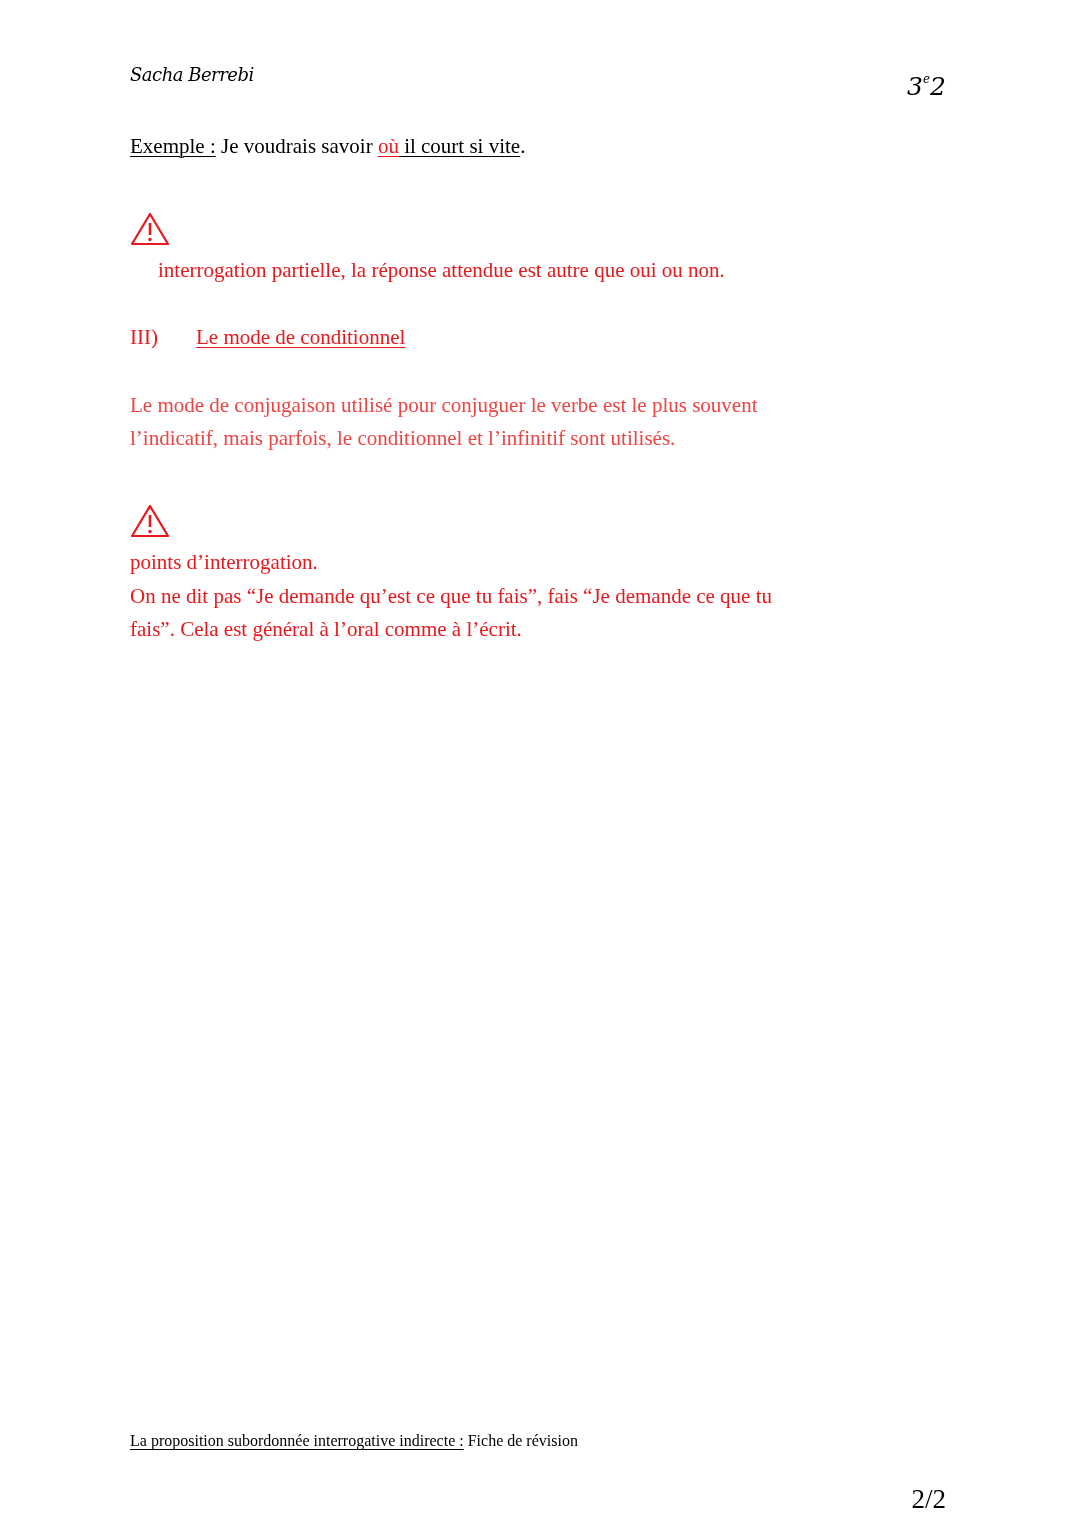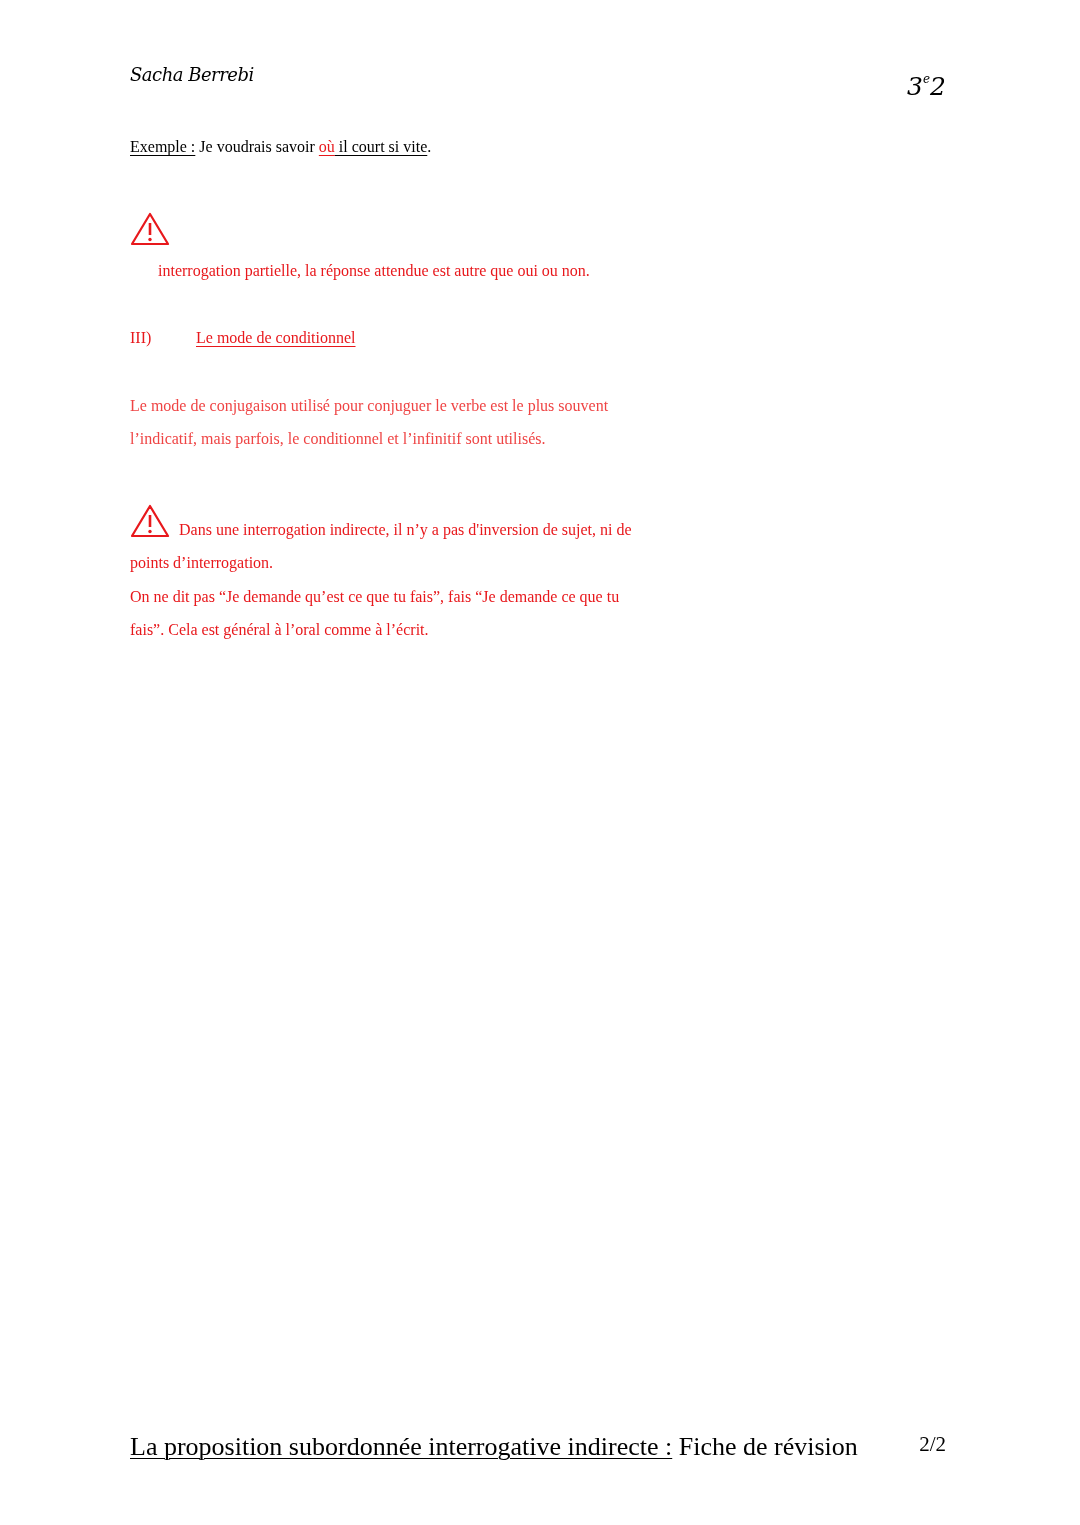--- a/index.html
+++ b/index.html
@@ -4,28 +4,28 @@
   <style>
     html, body { margin: 0; padding: 0; background: #ffffff; }
     body { width: 1080px; height: 1525px; position: relative; overflow: hidden;
       font-family: "Liberation Serif", serif; color: #000; }
     .abs { position: absolute; }
     .author { left: 130px; top: 64px; font-family: "DejaVu Serif", serif; font-style: italic;
       font-size: 18px; letter-spacing: -0.5px; }
     .classe { right: 134px; top: 72px; font-family: "DejaVu Serif", serif; font-style: italic;
       font-size: 25px; }
     .classe sup { font-size: 12px; vertical-align: 12px; }
-    .line { left: 130px; font-size: 16px; line-height: 33px; white-space: nowrap; }
+    .line { left: 130px; font-size: 21px; line-height: 33px; white-space: nowrap; }
     .u { text-decoration: underline; text-decoration-thickness: 1px; text-underline-offset: 3px; }
     .red { color: #e8181c; }
     .blue { color: #ef4444; }
     .warn { display: inline-block; width: 40px; height: 34px; vertical-align: -3px; margin-right: 9px; }
     .warn svg { width: 40px; height: 34px; display: block; }
-    .footer { left: 130px; top: 1432px; font-size: 26px; white-space: nowrap; }
-    .pagenum { right: 134px; top: 1432px; font-size: 21px; }
+    .footer { left: 130px; top: 1432px; font-size: 16px; white-space: nowrap; }
+    .pagenum { right: 134px; top: 1484px; font-size: 27px; }
   </style>
 </head>
 <body>
 
 <div class="abs author">Sacha Berrebi</div>
 <div class="abs classe"><span>3</span><sup>e</sup><span>2</span></div>
 
 <div class="abs line" style="top:130px;"><span class="u">Exemple :</span><span> Je voudrais savoir </span><span class="u red">où</span><span class="u"> il court si vite</span><span>.</span></div>
 
 <div class="abs line red" style="top:212px;"><span class="warn"><svg viewBox="0 0 40 34">
@@ -37,19 +37,19 @@
 
 <div class="abs line red" style="top:321px;"><span style="display:inline-block;width:66px;">III)</span><span class="u">Le mode de conditionnel</span></div>
 
 <div class="abs line blue" style="top:389px;">Le mode de conjugaison utilisé pour conjuguer le verbe est le plus souvent</div>
 <div class="abs line blue" style="top:422px;">l’indicatif, mais parfois, le conditionnel et l’infinitif sont utilisés.</div>
 
 <div class="abs line red" style="top:504px;"><span class="warn"><svg viewBox="0 0 40 34">
         <path d="M20 2 L38 32 L2 32 Z" fill="none" stroke="#e8181c" stroke-width="2.2" stroke-linejoin="round"></path>
         <line x1="20" y1="11" x2="20" y2="23" stroke="#e8181c" stroke-width="2.6"></line>
         <circle cx="20" cy="27.5" r="1.7" fill="#e8181c"></circle>
-      </svg></span><span>Dans une interrogation indirecte, il n’y a pas d'inversion de sujet, ni de</span></div>
+      </svg></span></div>
 <div class="abs line red" style="top:546px;">points d’interrogation.</div>
 <div class="abs line red" style="top:580px;">On ne dit pas “Je demande qu’est ce que tu fais”, fais “Je demande ce que tu</div>
 <div class="abs line red" style="top:613px;">fais”. Cela est général à l’oral comme à l’écrit.</div>
 
 <div class="abs footer"><span class="u">La proposition subordonnée interrogative indirecte :</span><span> Fiche de révision</span></div>
 <div class="abs pagenum">2/2</div>
 
 </body></html>

